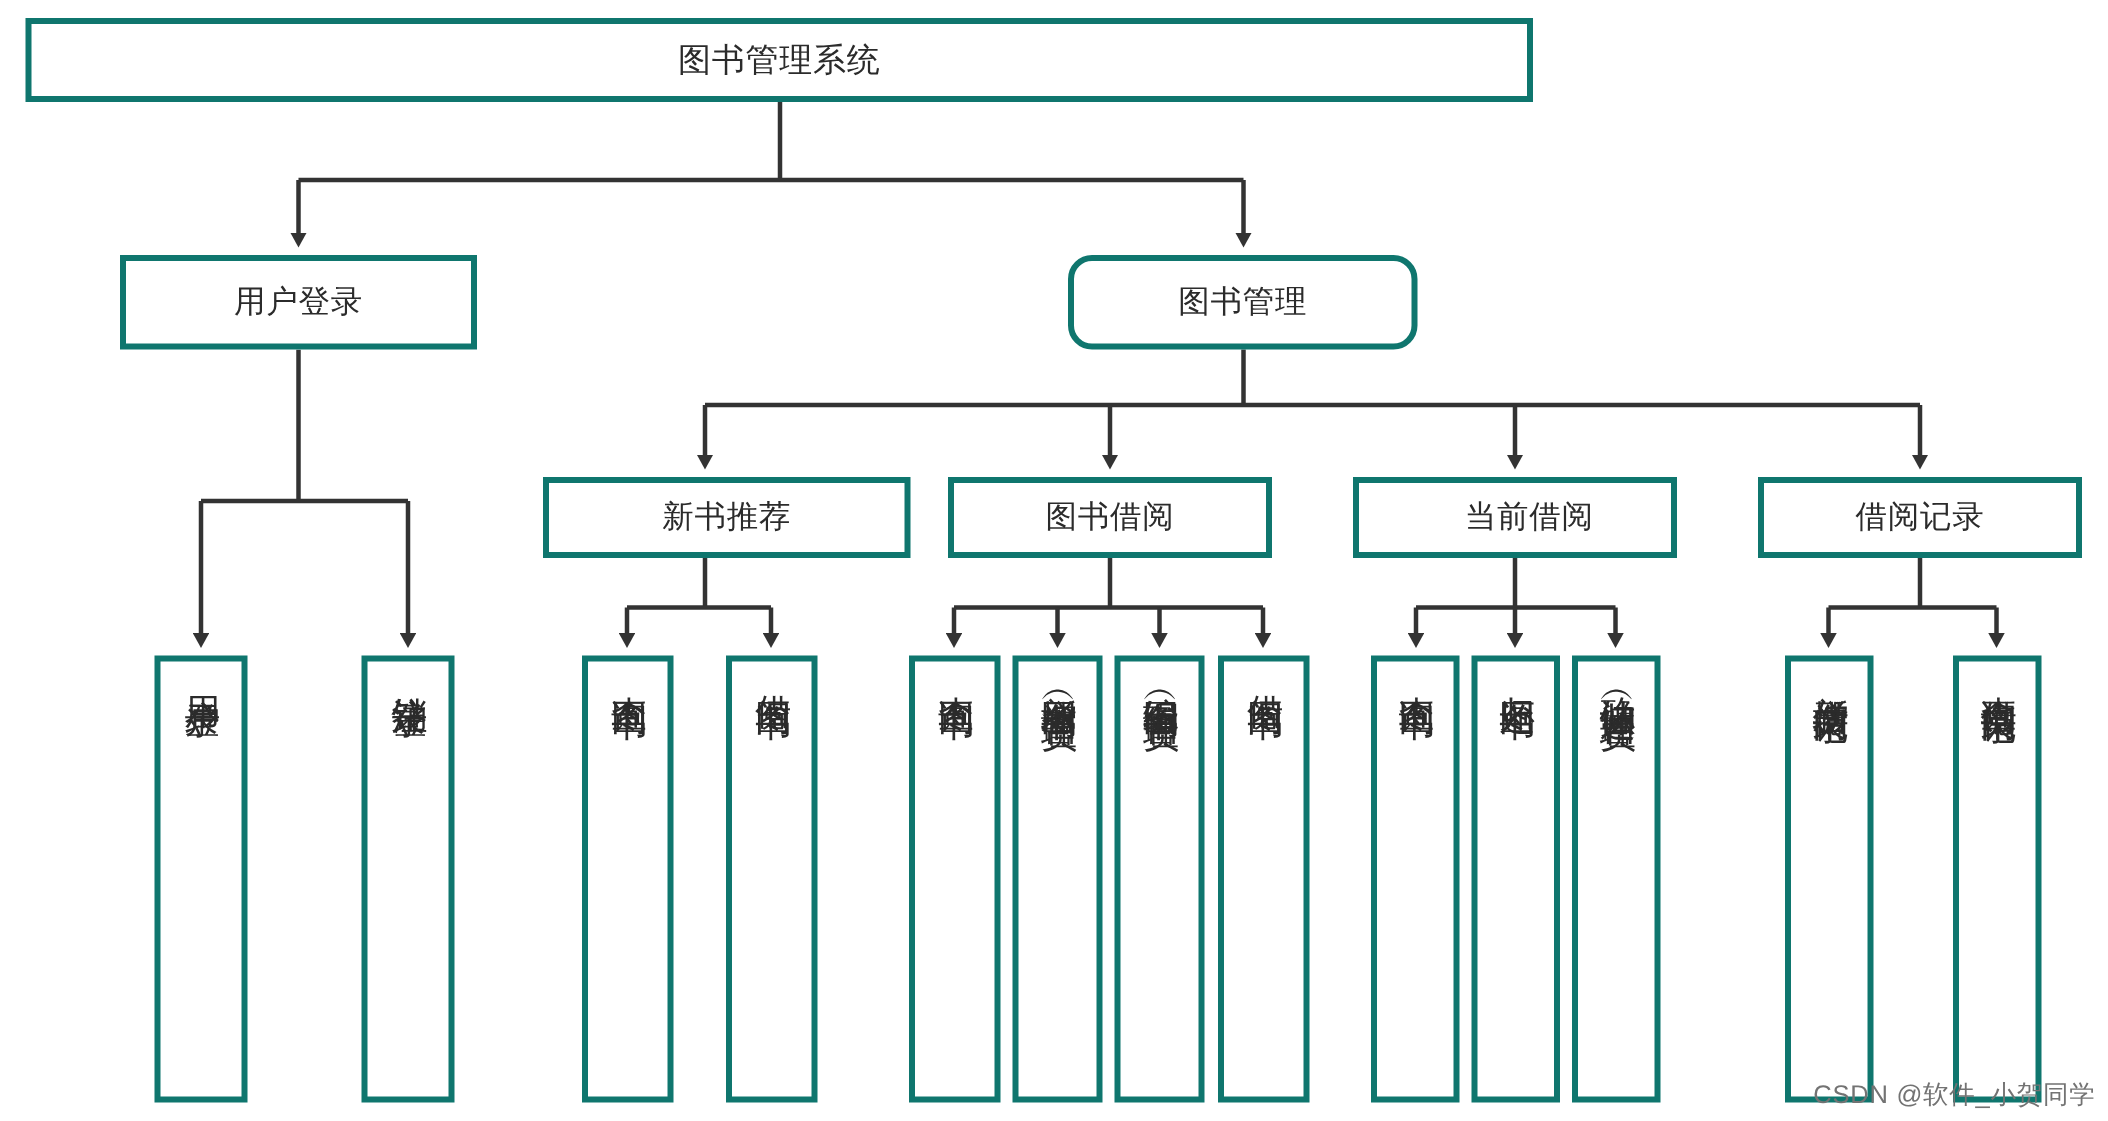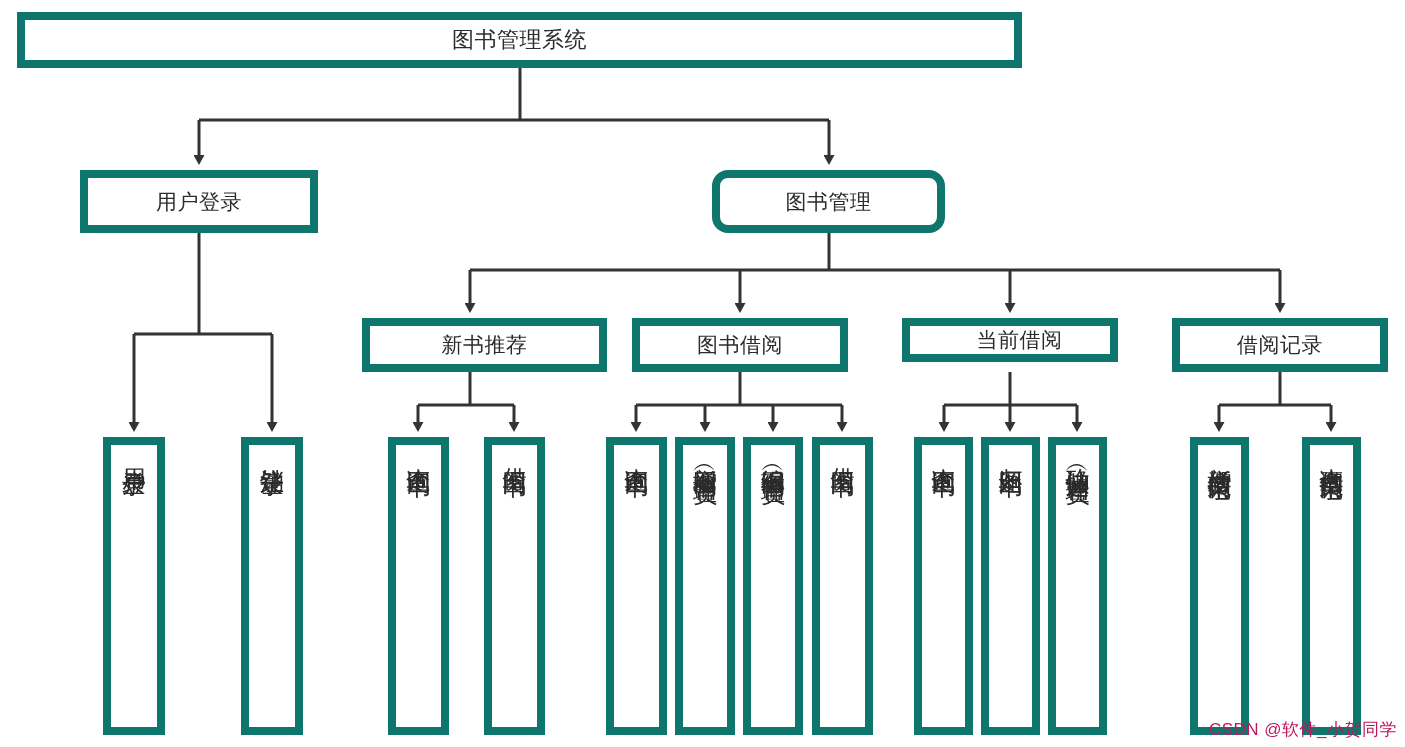--- a/index.html
+++ b/index.html
@@ -21,21 +21,21 @@
     position: absolute;
     left: 0;
     top: 0;
     width: 1405px;
     height: 747px;
   }
   .node {
     position: absolute;
     box-sizing: border-box;
     background: #ffffff;
-    border: 8px solid #0f766e;
+    border: 4px solid #0f766e;
     display: flex;
     align-items: center;
     justify-content: center;
     z-index: 2;
   }
   .node .label {
     color: #2b2b2b;
     letter-spacing: 0.5px;
     white-space: nowrap;
     line-height: 1.12;
@@ -57,21 +57,21 @@
     font-size: 24px;
     letter-spacing: 2px;
     line-height: 1;
     text-align: left;
   }
   .watermark {
     position: absolute;
     right: 8px;
     bottom: 6px;
     font-size: 17px;
-    color: #be185d;
+    color: #737373;
     letter-spacing: 0.5px;
     z-index: 5;
     white-space: nowrap;
   }
 </style>
 </head>
 <body>
 
 <div id="canvas">
 
@@ -138,21 +138,21 @@
   </div>
 
   <div class="node horizontal" style="left:362px; top:318px; width:245px; height:54px;">
     <span class="label">新书推荐</span>
   </div>
 
   <div class="node horizontal" style="left:632px; top:318px; width:216px; height:54px;">
     <span class="label">图书借阅</span>
   </div>
 
-  <div class="node horizontal" style="left:902px; top:318px; width:216px; height:44px;padding-left:19px;">
+  <div class="node horizontal" style="left:902px; top:318px; width:216px; height:54px;padding-left:19px;">
     <span class="label">当前借阅</span>
   </div>
 
   <div class="node horizontal" style="left:1172px; top:318px; width:216px; height:54px;">
     <span class="label">借阅记录</span>
   </div>
 
   <div class="node vertical" style="left:103px; top:437px; width:62px; height:298px;">
     <span class="label">用户登录</span>
   </div>

